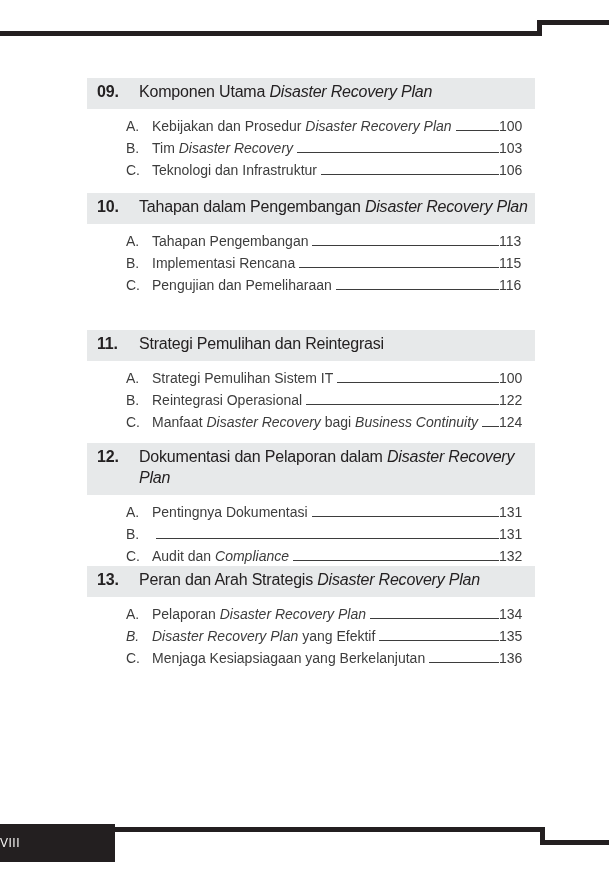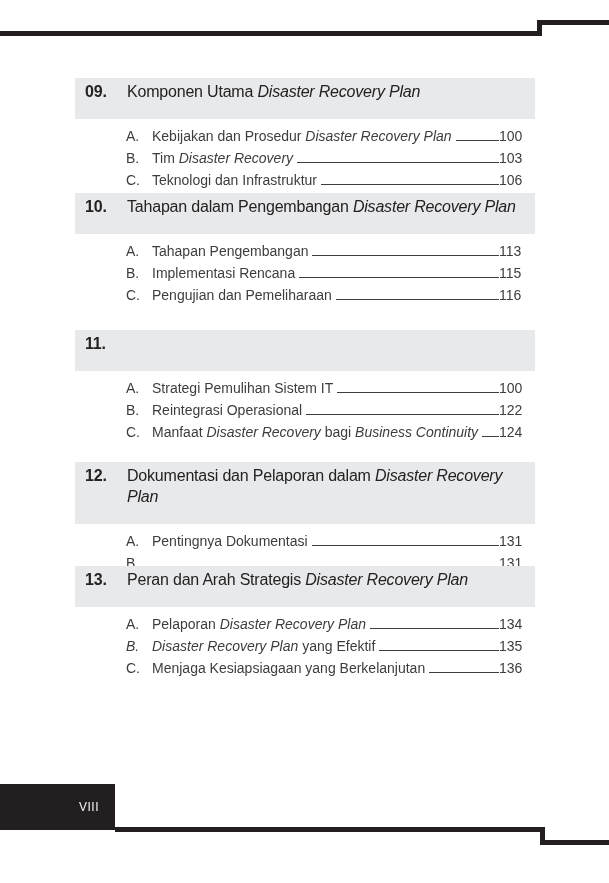--- a/index.html
+++ b/index.html
@@ -22,42 +22,43 @@
   
   .frame{position:absolute;background:var(--frame);}
   .top-line-left   {left:0;   top:31px;  width:541px; height:5px;}
   .top-step        {left:537px;top:20px; width:5px;   height:16px;}
   .top-line-right  {left:537px;top:20px; width:72px;  height:5px;}
   .bottom-line-left{left:115px;top:827px;width:427px; height:5px;}
   .bottom-step     {left:540px;top:827px;width:5px;   height:18px;}
   .bottom-line-right{left:543px;top:840px;width:66px; height:5px;}
   
   .footer-block{
-    position:absolute;left:0;top:784px;width:115px;height:46px;
+    position:absolute;left:0;top:824px;width:115px;height:38px;
     background:var(--footer-bg);
-    display:flex;align-items:center;justify-content:flex-end;
+    display:flex;align-items:center;justify-content:flex-start;
     padding-right:16px;box-sizing:border-box;
   }
   .footer-block .pageno{
     color:var(--footer-text);
     font-size:12px;letter-spacing:.5px;line-height:1;
   }
   
   .content{position:absolute;left:75px;top:78px;width:460px;}
   .sec{position:absolute;left:0;width:100%;}
   .sec:nth-of-type(1){top:0;}
   .sec:nth-of-type(2){top:115px;}
   .sec:nth-of-type(3){top:252px;}
-  .sec:nth-of-type(4){top:384px;}
+  .sec:nth-of-type(4){top:365px;}
   .sec:nth-of-type(5){top:488px;}
   .bar{
     background:var(--bar-bg);
     display:flex;align-items:flex-start;
     min-height:27px;box-sizing:border-box;
-    padding:3px 6px 17px 10px;
+    padding:3px 6px 7px 10px;
+    margin-left:12px;
   }
   .bar .num{
     flex:none;width:42px;
     font-weight:700;font-size:16px;line-height:21px;
     letter-spacing:-.2px;color:var(--heading-text);
   }
   .bar .title{
     margin:0;font-weight:400;font-size:16px;line-height:21px;
     letter-spacing:-.2px;color:var(--heading-text);
   }
@@ -138,20 +139,21 @@
             <span class="letter">C.</span>
             <span class="txt"><span>Pengujian dan Pemeliharaan</span></span>
             <span class="leader"></span>
             <span class="pg">116</span>
           </div>
         </div>
       </section>
       <section class="sec">
         <div class="bar">
           <span class="num">11.</span>
+          <h2 class="title"><span>Strategi Pemulihan dan Reintegrasi</span></h2>
         </div>
         <div class="rows">
           <div class="row">
             <span class="letter">A.</span>
             <span class="txt"><span>Strategi Pemulihan Sistem IT</span></span>
             <span class="leader"></span>
             <span class="pg">100</span>
           </div>
           <div class="row">
             <span class="letter">B.</span>

